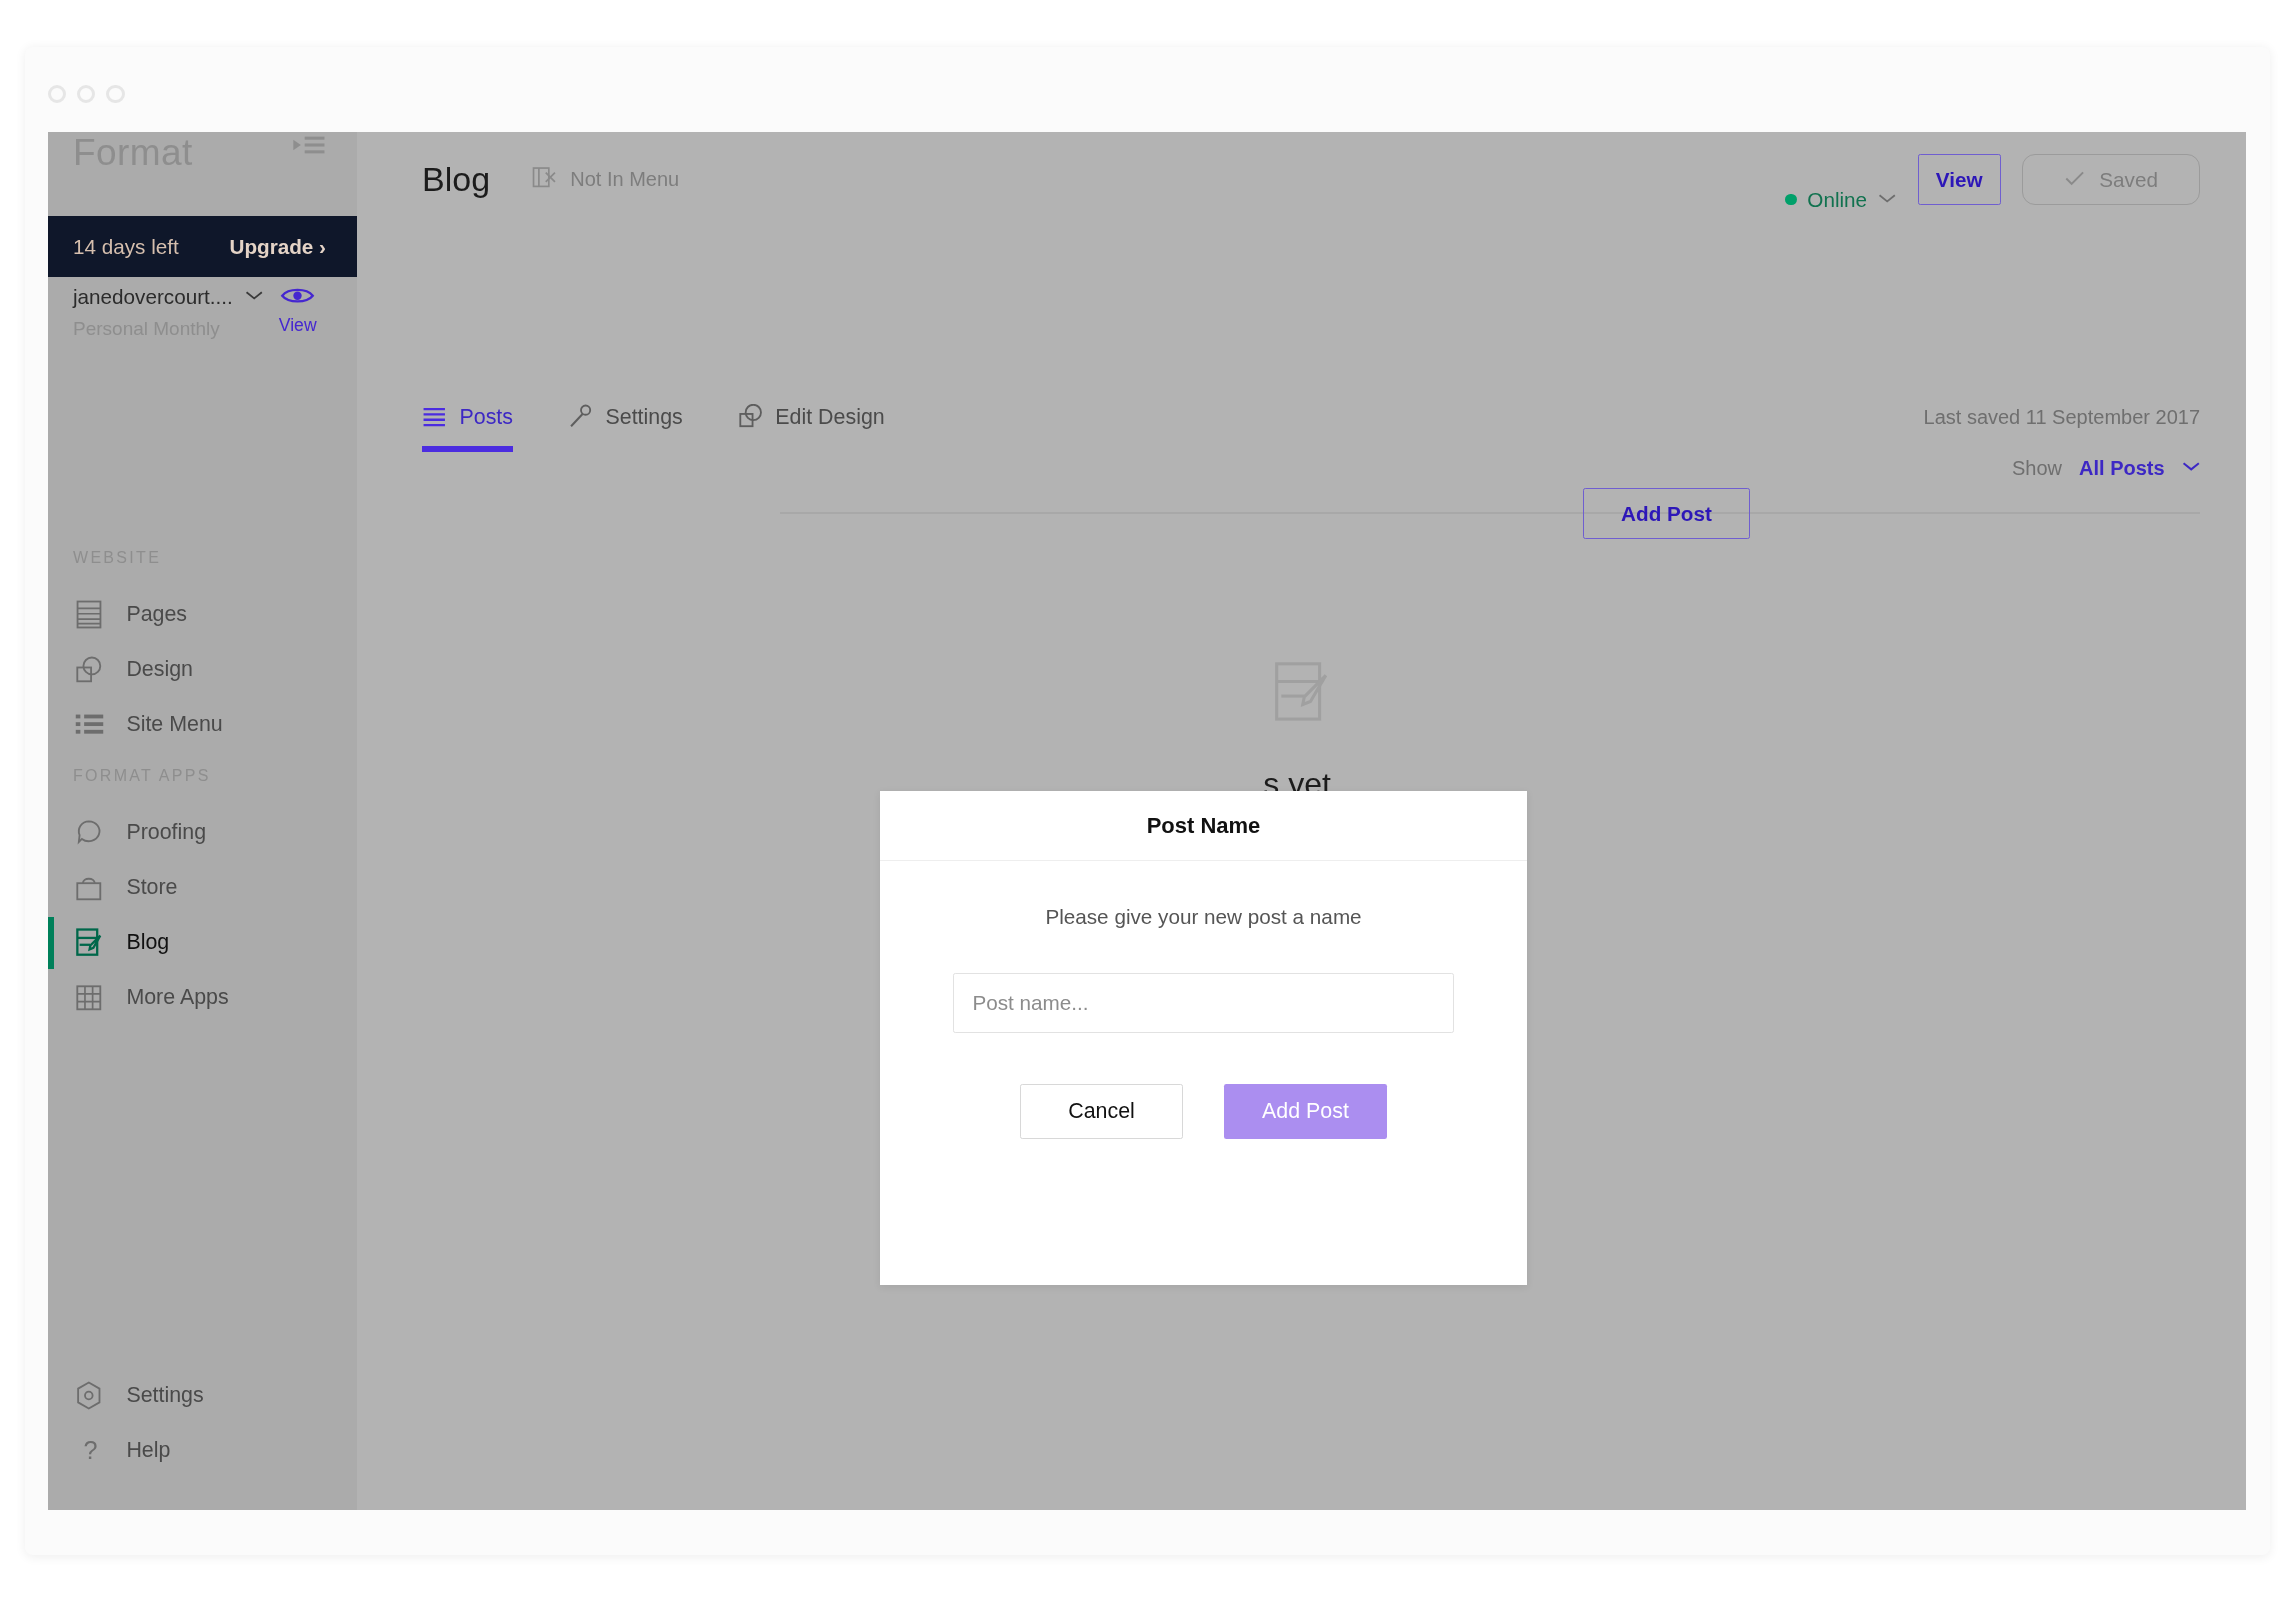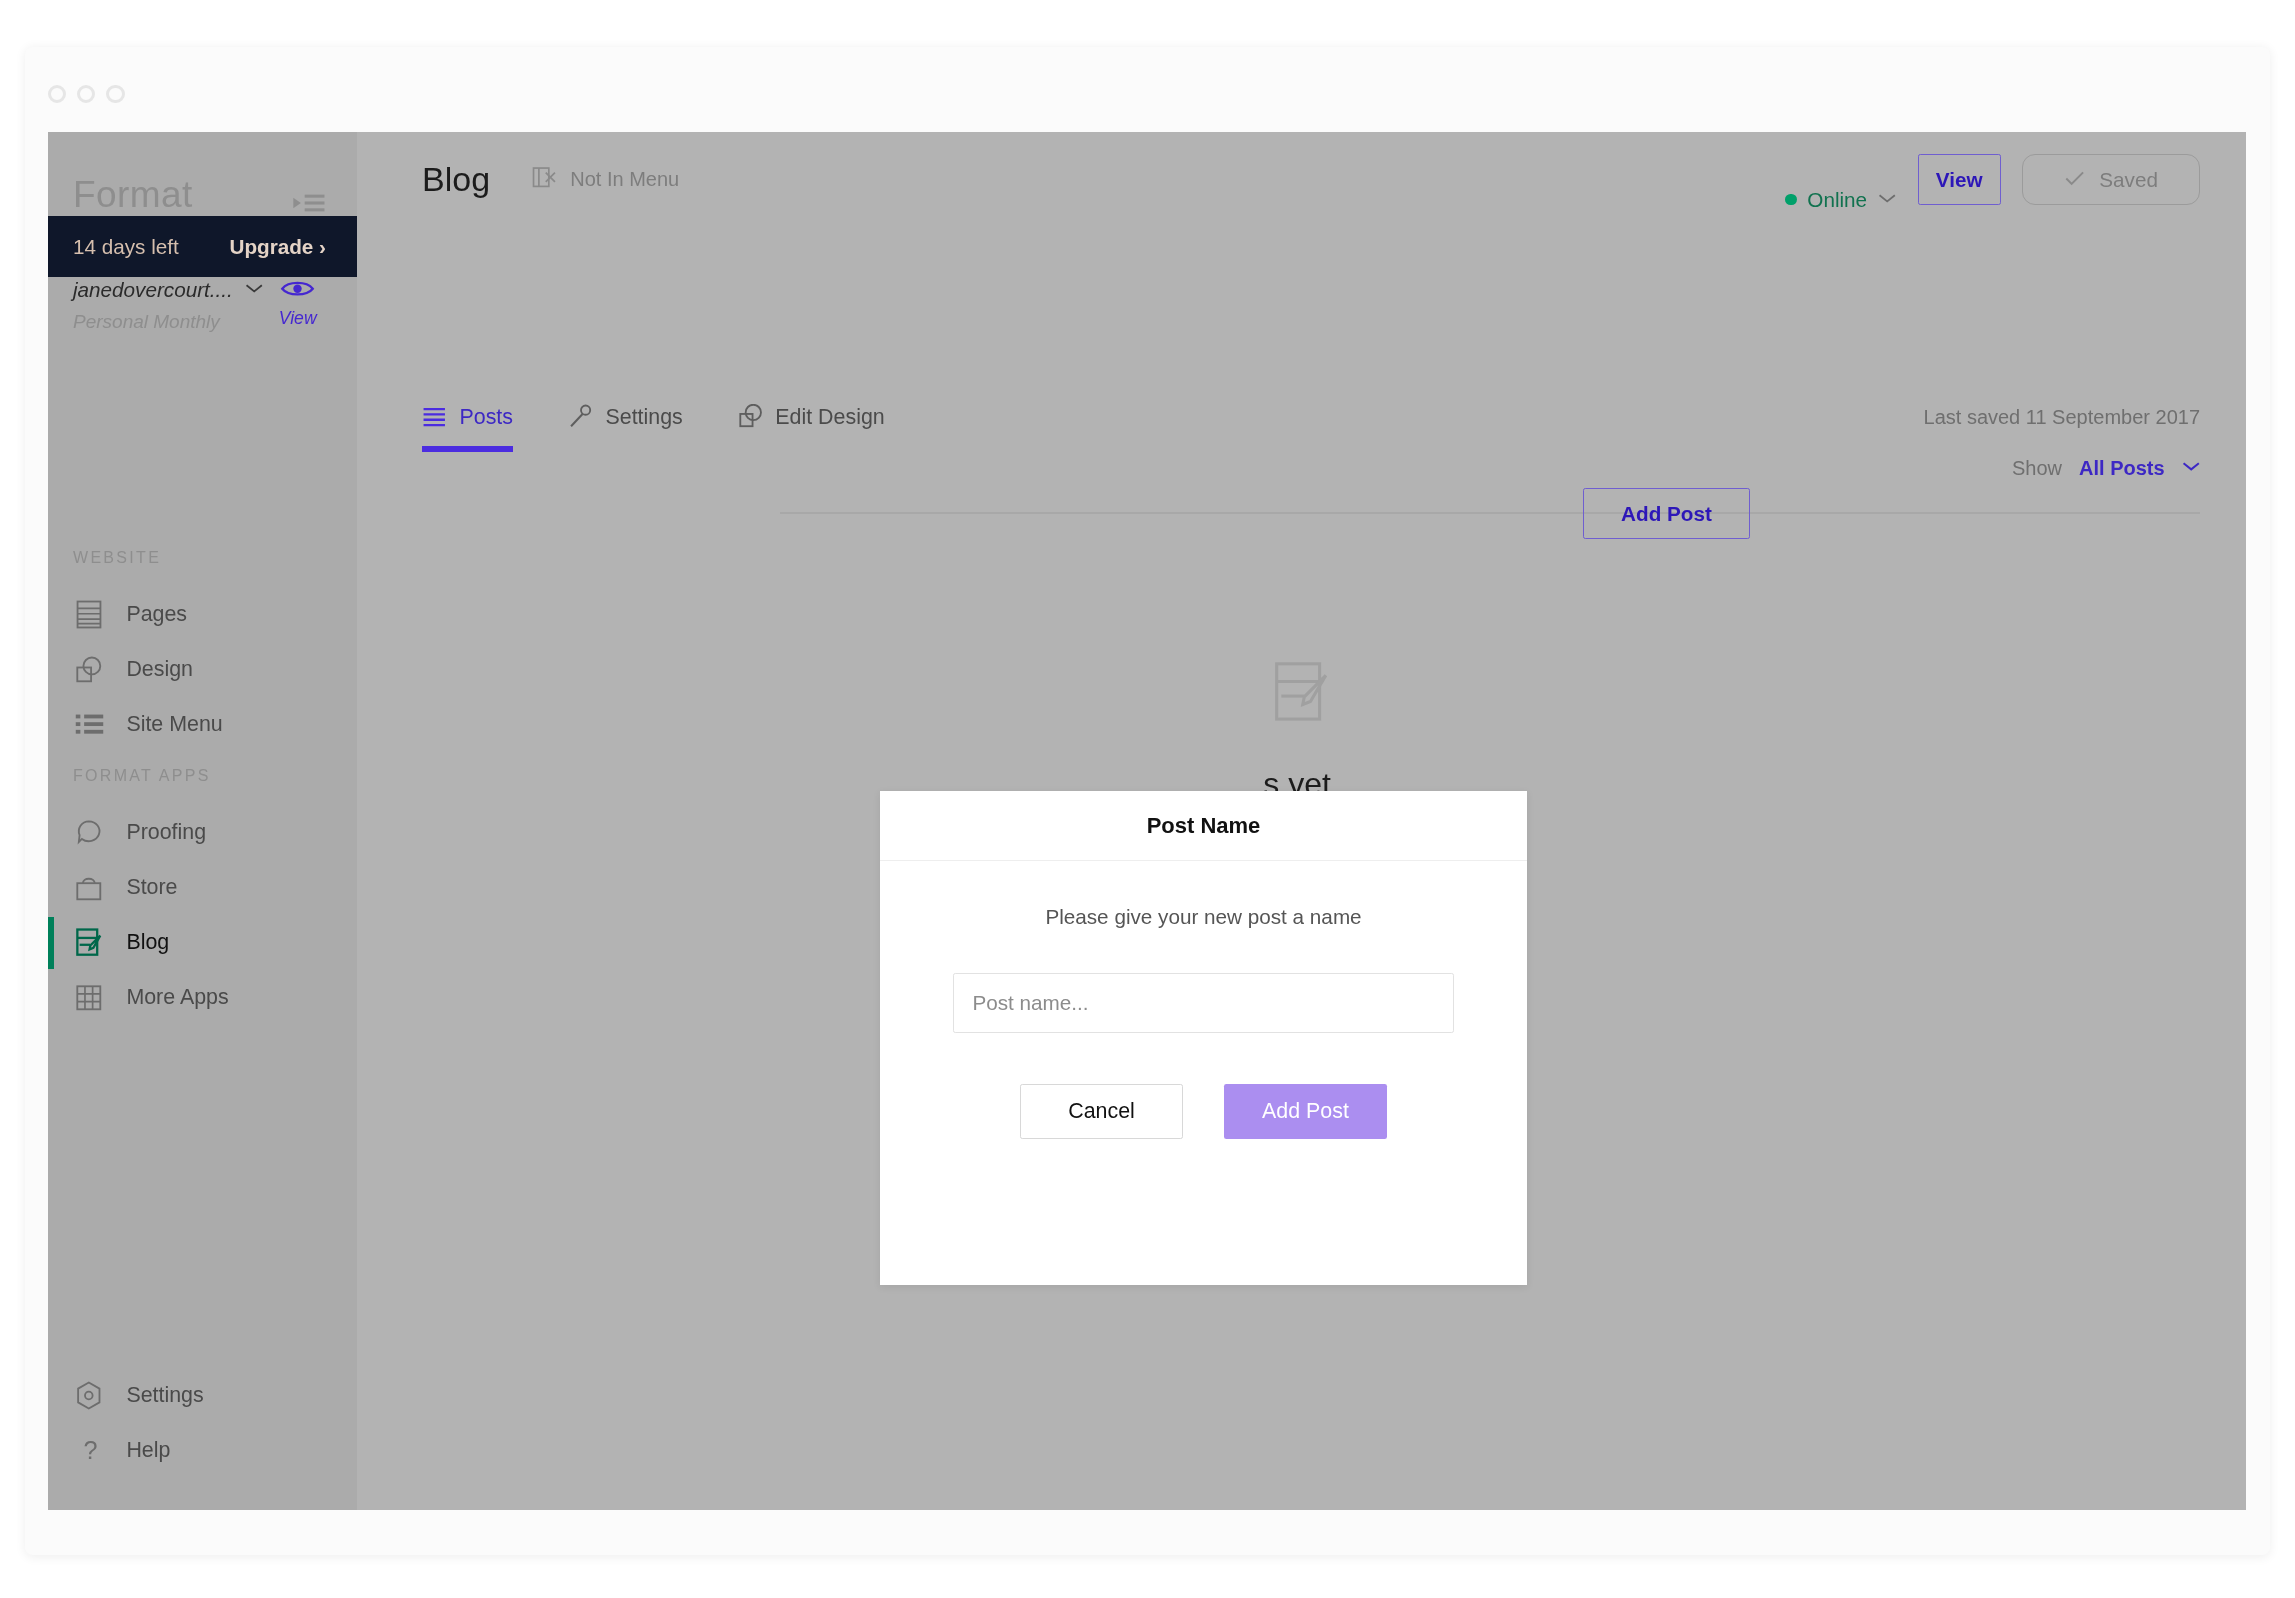--- a/index.html
+++ b/index.html
@@ -39,45 +39,44 @@
 
   
   #sidebar {
     position: absolute; left: 0; top: 0;
     width: 309px; height: 100%;
     background: #ababab;
   }
   #brand-row {
     position: absolute; left: 0; top: 0;
     width: 100%; height: 84px;
-    display: flex; align-items: flex-end;
+    display: flex; align-items: flex-start;
     padding: 0 31px 0 25px;
   }
   #brand-title {
     font-size: 37px; color: #8e8e8e; font-weight: 400;
     letter-spacing: 0.4px; flex: 1;
   }
   #collapse-icon { width: 35px; height: 26px; }
 
   #trial-banner {
     position: absolute; left: 0; top: 84px;
     width: 100%; height: 61px;
     background: #0f172a;
     display: flex; align-items: center; justify-content: space-between;
     padding: 0 31px 0 25px;
   }
   #trial-days { font-size: 20.7px; color: #d6bfae; }
   #trial-upgrade { font-size: 20.7px; color: #e4d3c6; font-weight: 700; }
 
   #account-block {
-    position: absolute; left: 0; top: 132px;
+    position: absolute; left: 0; top: 139px;
     width: 100%; height: 88px;
     padding: 13.8px 25px 0 25px;
     display: flex;
-    font-style: italic;
   }
   #account-text { flex: 1; }
   #account-name-row { display: flex; align-items: center; gap: 12.2px; }
   #account-name { font-size: 20.7px; color: #2b2b2b; }
   #account-plan { font-size: 19px; color: #8e8e8e; margin-top: 9.2px; }
   #account-view {
     width: 69px; text-align: center; color: #4527d0;
     display: flex; flex-direction: column; align-items: center; gap: 6.1px;
   }
   #account-view-label { font-size: 17.6px; color: #4527d0; }

